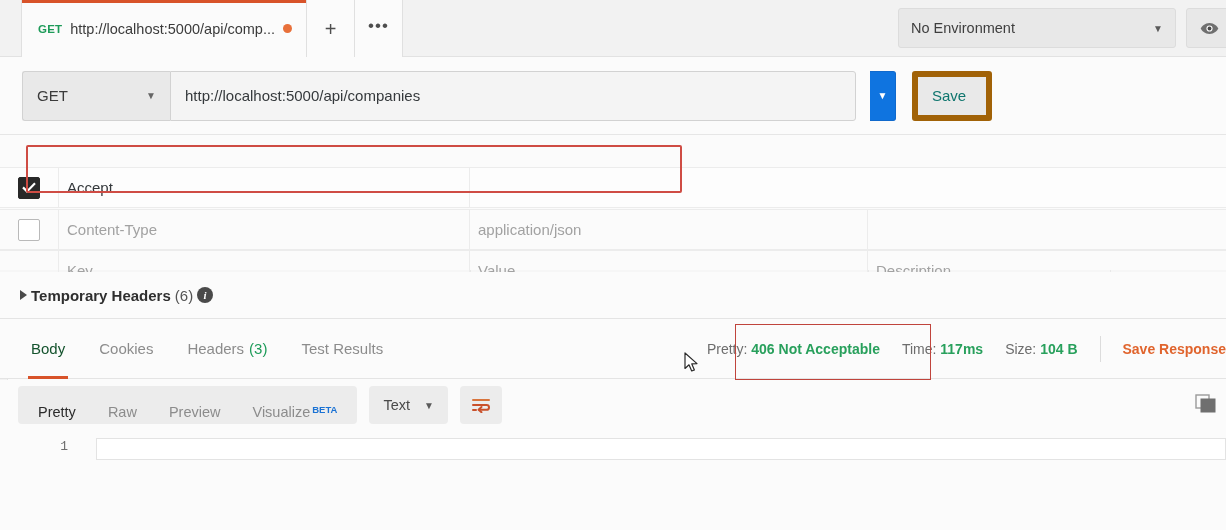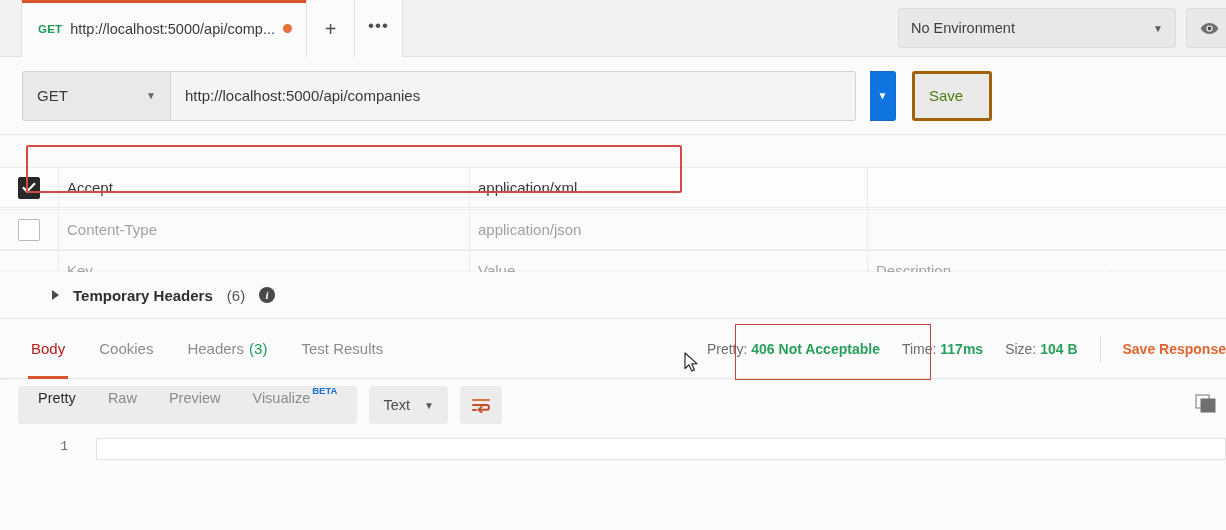--- a/index.html
+++ b/index.html
@@ -99,22 +99,22 @@
   }
   .send-caret {
     width: 26px; height: 50px; background: #0f74e0;
     border: 1px solid #1069cc; border-left: none; border-radius: 0 3px 3px 0;
     color: #fff; font-size: 10px;
     display: flex; align-items: center; justify-content: center;
   }
   .save-btn {
     margin-left: 16px;
     height: 50px; min-width: 80px; background: #e9e9e9;
-    border: 3px solid #a16207; border-radius: 3px;
-    color: #4d7c0f; font-size: 15px;
+    border: 6px solid #a16207; border-radius: 3px;
+    color: #0f766e; font-size: 15px;
     display: flex; align-items: center; padding: 0 14px;
   }
 
   
   .headers-table {
     position: absolute; left: 0; top: 135px; width: 1226px; height: 135px;
     background: #fbfbfb;
   }
   .hdr-row {
     position: absolute; left: 0; width: 1226px; height: 41px;
@@ -168,21 +168,21 @@
   }
   .ghost-seg {
     position: absolute; top: 135px; height: 6px;
     border-left: 1px solid #e8e8e8;
   }
 
   
   .temp-headers {
     position: absolute; left: 0; top: 272px; width: 1226px; height: 47px;
     background: #fbfbfb; border-bottom: 1px solid #e4e4e4;
-    display: flex; align-items: center; padding-left: 52px; gap: 14px;
+    display: flex; align-items: center; padding-left: 20px; gap: 4px;
   }
   .tri { width: 0; height: 0; border-left: 7px solid #4a4a4a;
          border-top: 5px solid transparent; border-bottom: 5px solid transparent; }
   .temp-headers .lbl { font-size: 15px; font-weight: bold; color: #2f2f2f; }
   .temp-headers .cnt { font-size: 15px; color: #545454; }
   .info-ico {
     width: 16px; height: 16px; border-radius: 50%; background: #4a4a4a;
     color: #fff; font-size: 11px; font-weight: bold; font-style: italic;
     display: flex; align-items: center; justify-content: center;
     font-family: "Liberation Serif", serif;
@@ -193,21 +193,21 @@
     position: absolute; left: 0; top: 319px; width: 1226px; height: 60px;
     background: #fbfbfb; border-bottom: 1px solid #e4e4e4;
     display: flex; align-items: center;
   }
   .resp-tabs { display: flex; align-items: stretch; height: 60px; padding-left: 14px; }
   .rtab {
     position: relative; padding: 0 17px; height: 60px;
     display: flex; align-items: center; gap: 5px;
     font-size: 15px; color: #8c8c8c;
   }
-  .rtab.active { color: #b91c1c; }
+  .rtab.active { color: #14532d; }
   .rtab.active::after {
     content: ""; position: absolute; left: 14px; right: 14px; bottom: 0;
     height: 3px; background: #d8532a;
   }
   .rtab .green { color: #1d9b59; }
   .status-group {
     margin-left: auto; display: flex; align-items: center; gap: 22px;
     padding-right: 0px; font-size: 14px;
   }
   .st-item { white-space: nowrap; color: #6d6d6d; }
@@ -222,21 +222,21 @@
   
   .view-bar {
     position: absolute; left: 0; top: 380px; width: 1226px; height: 50px;
     background: #fbfbfb; display: flex; align-items: center; padding-left: 18px; gap: 12px;
   }
   .seg-group {
     height: 38px; background: #ececec; border-radius: 4px;
     display: flex; align-items: center; padding: 0 4px;
   }
   .seg {
-    padding: 0 16px; height: 30px; display: flex; align-items: flex-start;
+    padding: 0 16px; height: 30px; display: flex; align-items: flex-end;
     font-size: 14.5px; color: #8c8c8c; border-radius: 3px; gap: 2px;
   }
   .seg.active { color: #2b2b2b; }
   .beta { color: #1a72d4; font-size: 9.5px; font-weight: bold;
           vertical-align: super; position: relative; top: -5px; }
   .fmt-select {
     height: 38px; background: #ececec; border-radius: 4px;
     display: flex; align-items: center; gap: 14px; padding: 0 14px;
     font-size: 14.5px; color: #4a4a4a;
   }
@@ -325,21 +325,20 @@
 
     <div class="hdr-row r1">
       <div class="cell-check">
         <span class="cbox checked">
           <svg width="14" height="11" viewBox="0 0 14 11">
               <path d="M1 5.4L5 9.4L13 1.2" stroke="#ffffff" stroke-width="2.2" fill="none"></path>
             </svg>
         </span>
       </div>
       <div class="cell-key">Accept</div>
-      <div class="cell-val">application/xml</div>
       <div class="cell-desc"></div>
     </div>
 
     <div class="hdr-row r2">
       <div class="cell-check">
         <span class="cbox"></span>
       </div>
       <div class="cell-key muted">Content-Type</div>
       <div class="cell-val muted">application/json</div>
       <div class="cell-desc"></div>

